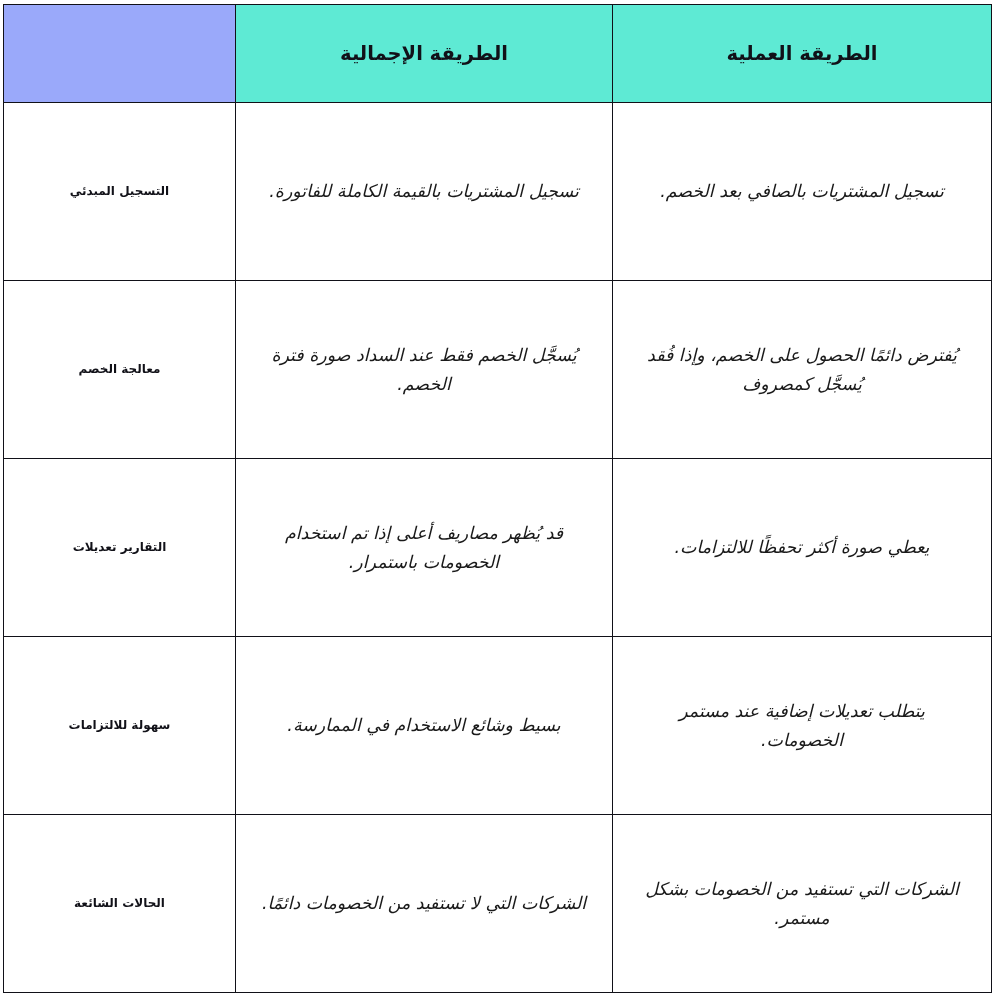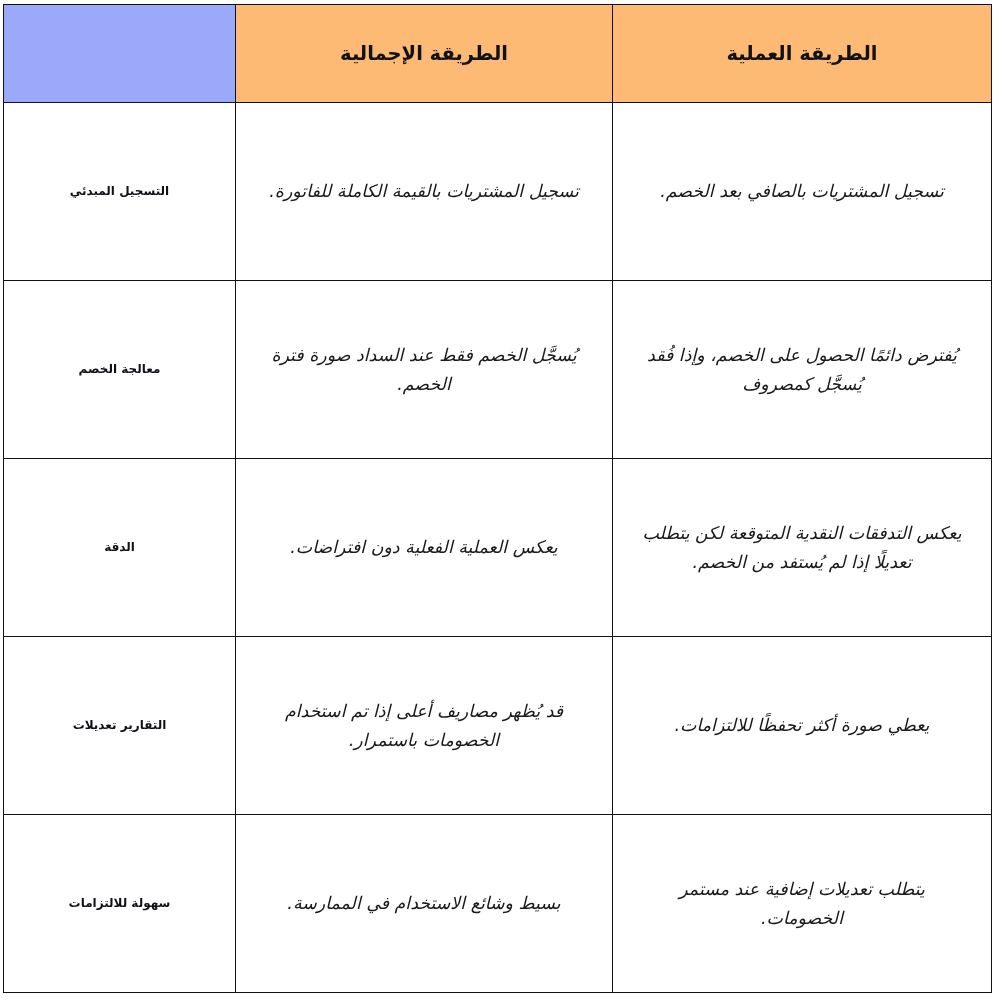--- a/index.html
+++ b/index.html
@@ -39,21 +39,21 @@
 
   
   col.col-label  { width: 232px; }
   col.col-gross  { width: 377px; }
   col.col-net    { width: 379px; }
 
   
   thead tr { height: 98px; }
 
   thead th {
-    background: #fdba74;
+    background: #5eead4;
     color: #111118;
     font-weight: bold;
     font-size: 19.5px;
     line-height: 1.5;
     letter-spacing: 0;
   }
 
   thead th.header-blank {
     background: #9aa9fa;
   }
@@ -116,29 +116,20 @@
       <tr>
         <td class="cell-body">
           <span class="cell-text">يُفترض دائمًا الحصول على الخصم، وإذا فُقد يُسجَّل كمصروف</span>
         </td>
         <td class="cell-body">
           <span class="cell-text">يُسجَّل الخصم فقط عند السداد صورة فترة الخصم.</span>
         </td>
         <td class="cell-label">معالجة الخصم</td>
       </tr>
 
-      <tr>
-        <td class="cell-body">
-          <span class="cell-text">يعكس التدفقات النقدية المتوقعة لكن يتطلب تعديلًا إذا لم يُستفد من الخصم.</span>
-        </td>
-        <td class="cell-body">
-          <span class="cell-text">يعكس العملية الفعلية دون افتراضات.</span>
-        </td>
-        <td class="cell-label">الدقة</td>
-      </tr>
 
       <tr>
         <td class="cell-body">
           <span class="cell-text">يعطي صورة أكثر تحفظًا للالتزامات.</span>
         </td>
         <td class="cell-body">
           <span class="cell-text">قد يُظهر مصاريف أعلى إذا تم استخدام الخصومات باستمرار.</span>
         </td>
         <td class="cell-label">التقارير تعديلات</td>
       </tr>
@@ -146,15 +137,24 @@
       <tr>
         <td class="cell-body">
           <span class="cell-text">يتطلب تعديلات إضافية عند مستمر الخصومات.</span>
         </td>
         <td class="cell-body">
           <span class="cell-text">بسيط وشائع الاستخدام في الممارسة.</span>
         </td>
         <td class="cell-label">سهولة للالتزامات</td>
       </tr>
 
+      <tr>
+        <td class="cell-body">
+          <span class="cell-text">الشركات التي تستفيد من الخصومات بشكل مستمر.</span>
+        </td>
+        <td class="cell-body">
+          <span class="cell-text">الشركات التي لا تستفيد من الخصومات دائمًا.</span>
+        </td>
+        <td class="cell-label">الحالات الشائعة</td>
+      </tr>
     </tbody>
   </table>
 </div>
 
 </body></html>

